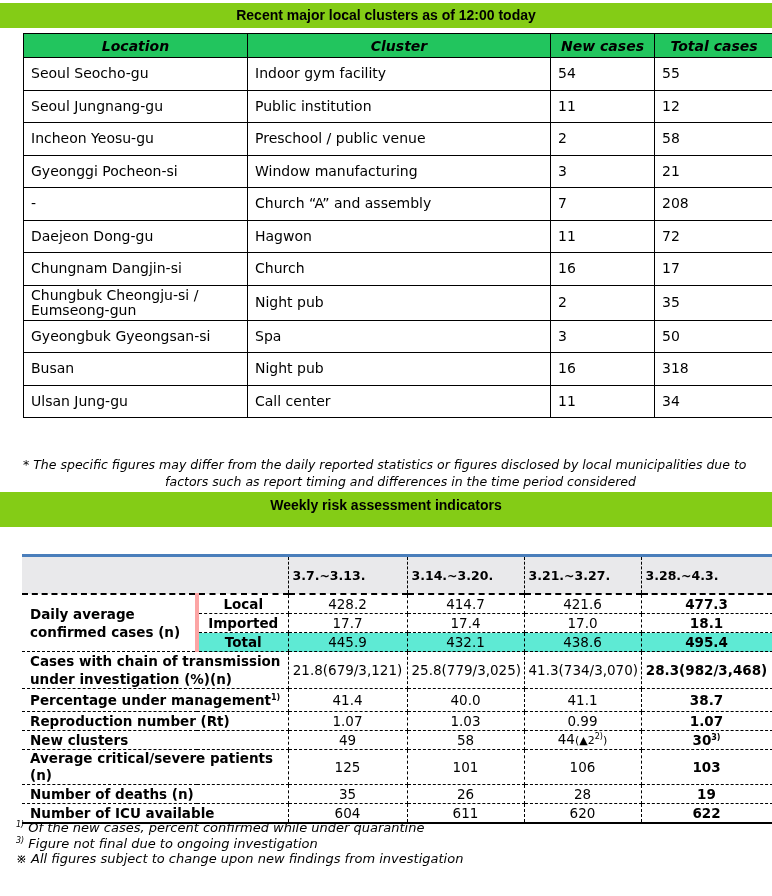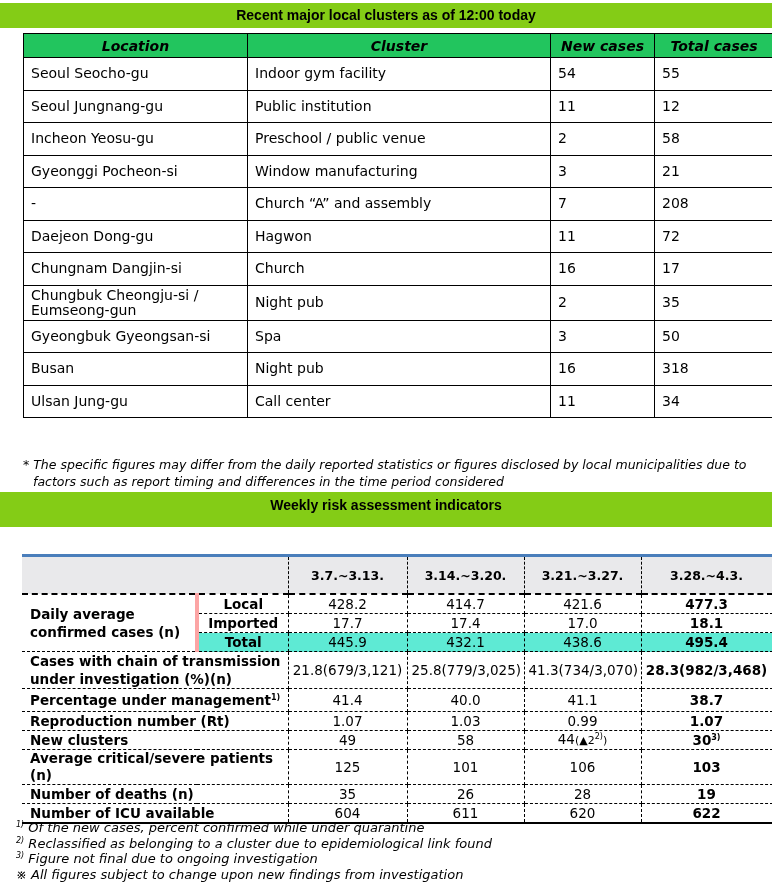--- a/index.html
+++ b/index.html
@@ -16,29 +16,29 @@
                    border-collapse: collapse; table-layout: fixed;
                    font-size: 14px; }
   table.clusters th, table.clusters td { border: 1px solid #000; padding: 0 7px; }
   table.clusters th { background: #22c55e; height: 23px; font-weight: bold;
                       text-align: center; font-size: 14px; font-style: italic; }
   table.clusters td { height: 31.5px; text-align: left; line-height: 15px; }
   table.clusters td.tall { height: 34px; }
 
   .note1 { position: absolute; left: 23px; top: 456px; width: 745px;
            font-style: italic; font-size: 12.5px; line-height: 17px; }
-  .note1 .ind { padding-left: 10px; }
+  .note1 .ind { padding-left: 10px; text-align: center; }
 
   
   table.weekly { position: absolute; left: 22px; top: 554px; width: 750px;
                  border-collapse: collapse; table-layout: fixed; font-size: 13.5px; }
   table.weekly th, table.weekly td { border: 1px dashed #000; padding: 0 4px; }
   table.weekly thead tr { border-top: 3px solid #4a7ebb; }
   table.weekly thead th { background: #e9e9eb; height: 36px; font-weight: bold;
-                          font-size: 12.5px; text-align: center; }
+                          font-size: 12.5px; text-align: left; }
   table.weekly thead th:first-child { border-left: none; }
   table.weekly thead tr th { border-bottom: 2px dashed #000; border-top: 3px solid #4a7ebb; }
   table.weekly td { text-align: center; height: 18px; line-height: 17px; }
   table.weekly td.lbl { text-align: left; font-weight: bold; padding-left: 8px; border-left: none; }
   table.weekly td.sub { font-weight: bold; border-left: 4px solid #fca5a5; }
   table.weekly td.b { font-weight: bold; }
   table.weekly tr.tot td.sub, table.weekly tr.tot td.val { background: #5eead4; }
   table.weekly tr.two td { height: 36px; line-height: 18px; }
   table.weekly tr.pct td { height: 22px; }
   table.weekly tbody tr:last-child td { border-bottom: 2px solid #000; }
@@ -236,16 +236,15 @@
       <td>604</td>
       <td>611</td>
       <td>620</td>
       <td class="b">622</td>
     </tr>
   </tbody>
 </table>
 
 <div class="notes2">
   <div><sup>1)</sup> <span>Of the new cases, percent confirmed while under quarantine</span></div>
-  <div><sup>2)</sup> <span>Reclassified as belonging to a cluster due to epidemiological link found</span></div>
   <div><sup>3)</sup> <span>Figure not final due to ongoing investigation</span></div>
   <div><span>※</span> <span>All figures subject to change upon new findings from investigation</span></div>
 </div>
 
 </body></html>

